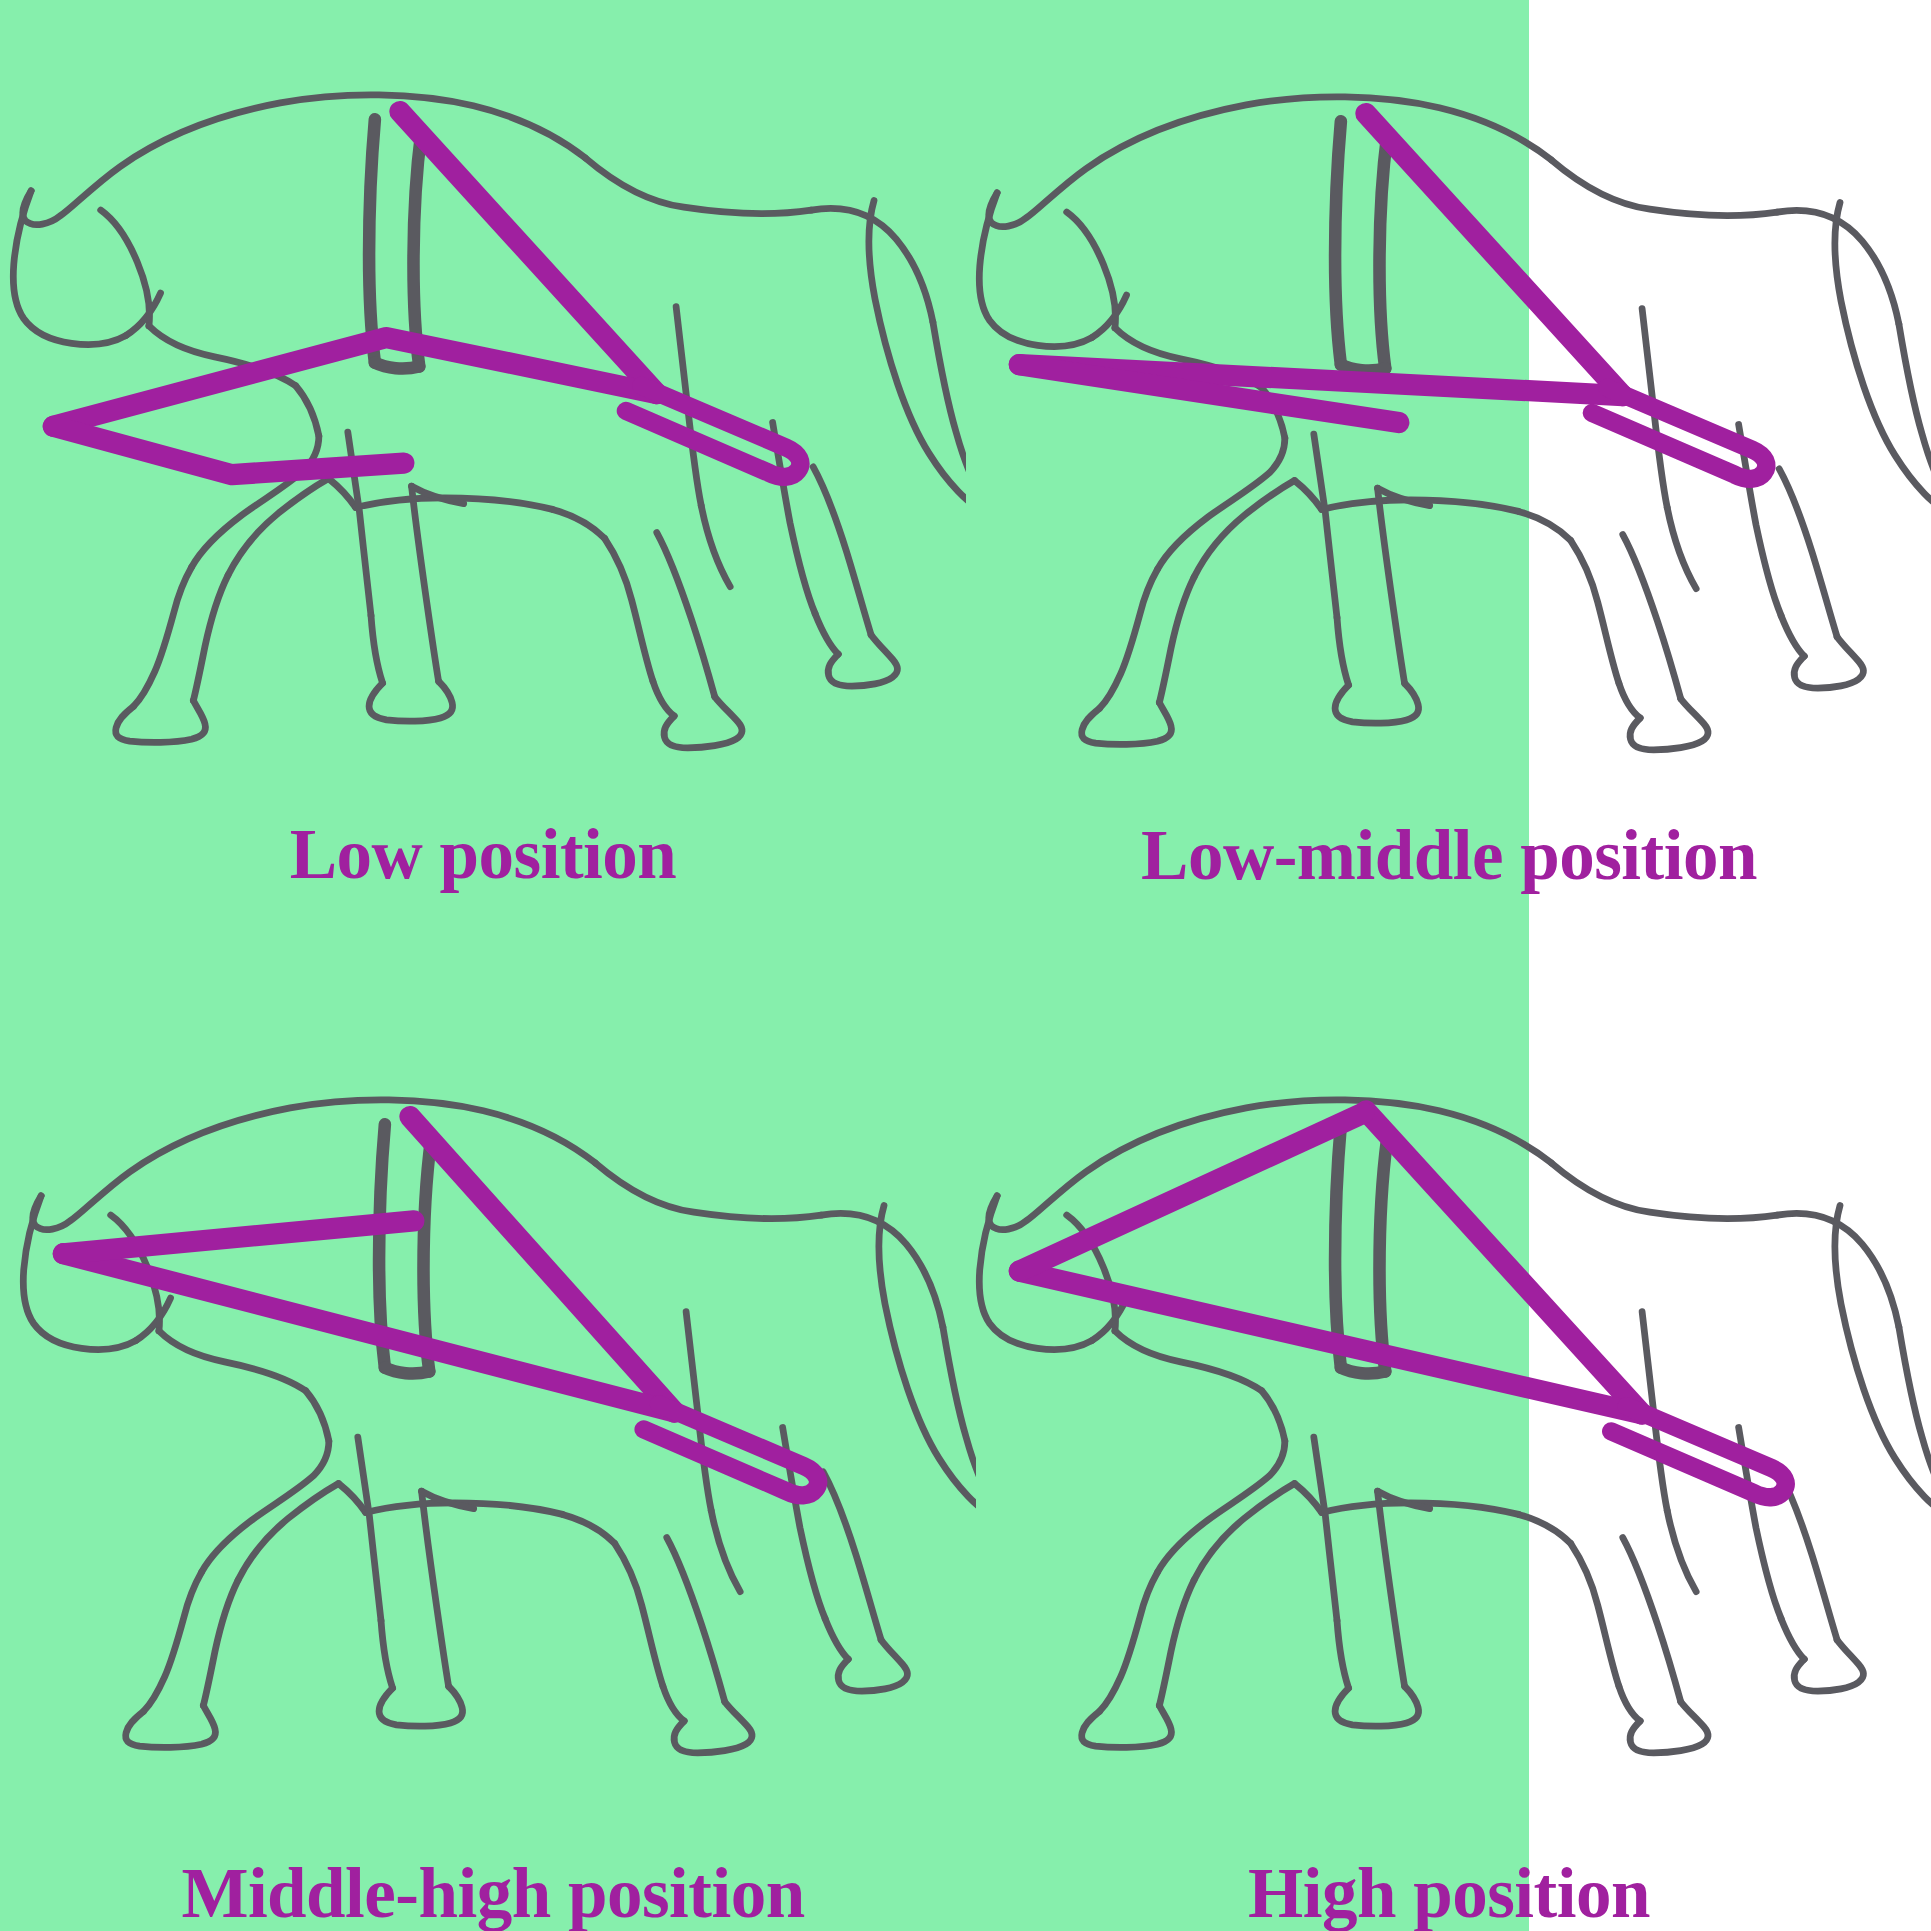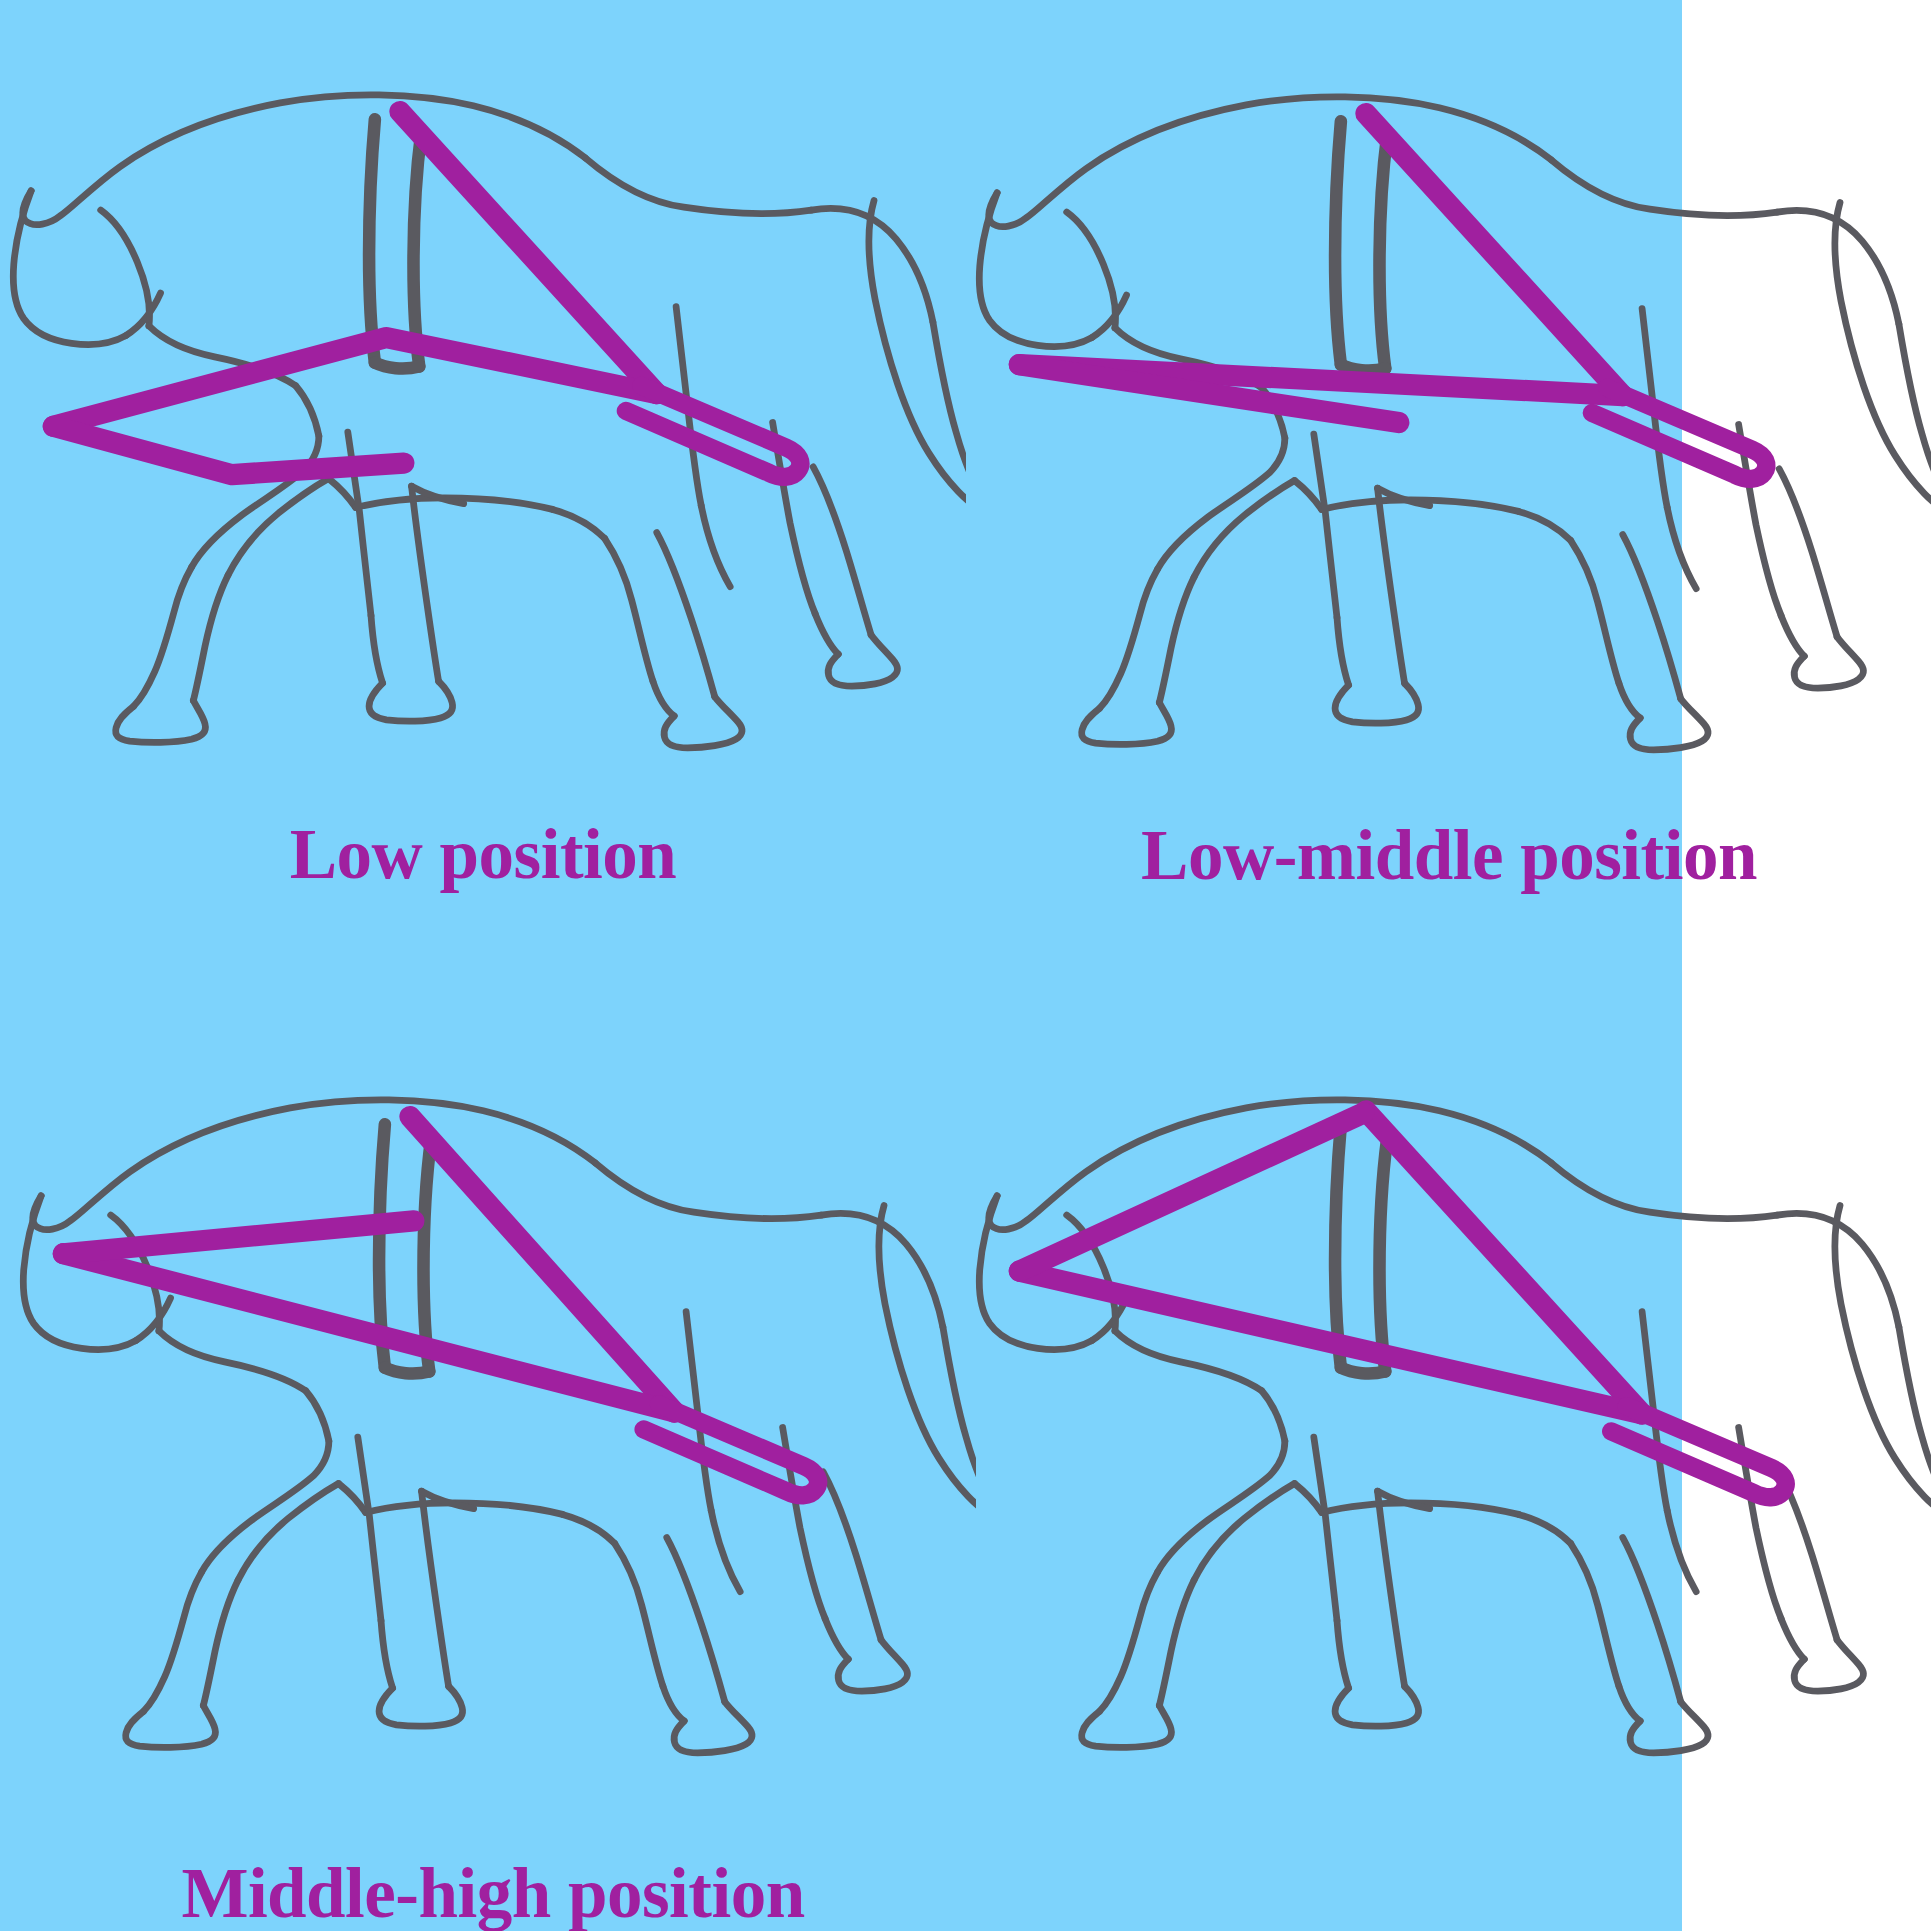--- a/index.html
+++ b/index.html
@@ -8,23 +8,23 @@
     background: #ffffff;
   }
   body {
     width: 1931px;
     height: 1931px;
     font-family: "Liberation Serif", "DejaVu Serif", serif;
     overflow: hidden;
   }
   #page {
     position: relative;
-    width: 1682px;
+    width: 1529px;
     height: 1931px;
-    background: #7dd3fc;
+    background: #86efac;
   }
   .grid {
     display: grid;
     grid-template-columns: 966px 966px;
     grid-template-rows: 966px 966px;
     width: 1931px;
     height: 1931px;
   }
   .panel {
     position: relative;
@@ -368,17 +368,18 @@
 
         <g>
           <path class="rein" d="M414,92 L700,406"></path>
           <path class="rein" d="M700,406 L55,258"></path>
           <path class="rein" d="M55,258 L412,94"></path>
         </g>
         <g class="rein-loop">
           <path d="M684,398 L834,462 C848,468 852,478 846,486 C840,494 828,494 816,488 L668,424"></path>
         </g>
       </svg>
+      <div class="caption">High position</div>
     </div>
 
   </div>
 </div>
 
 
 </body></html>

